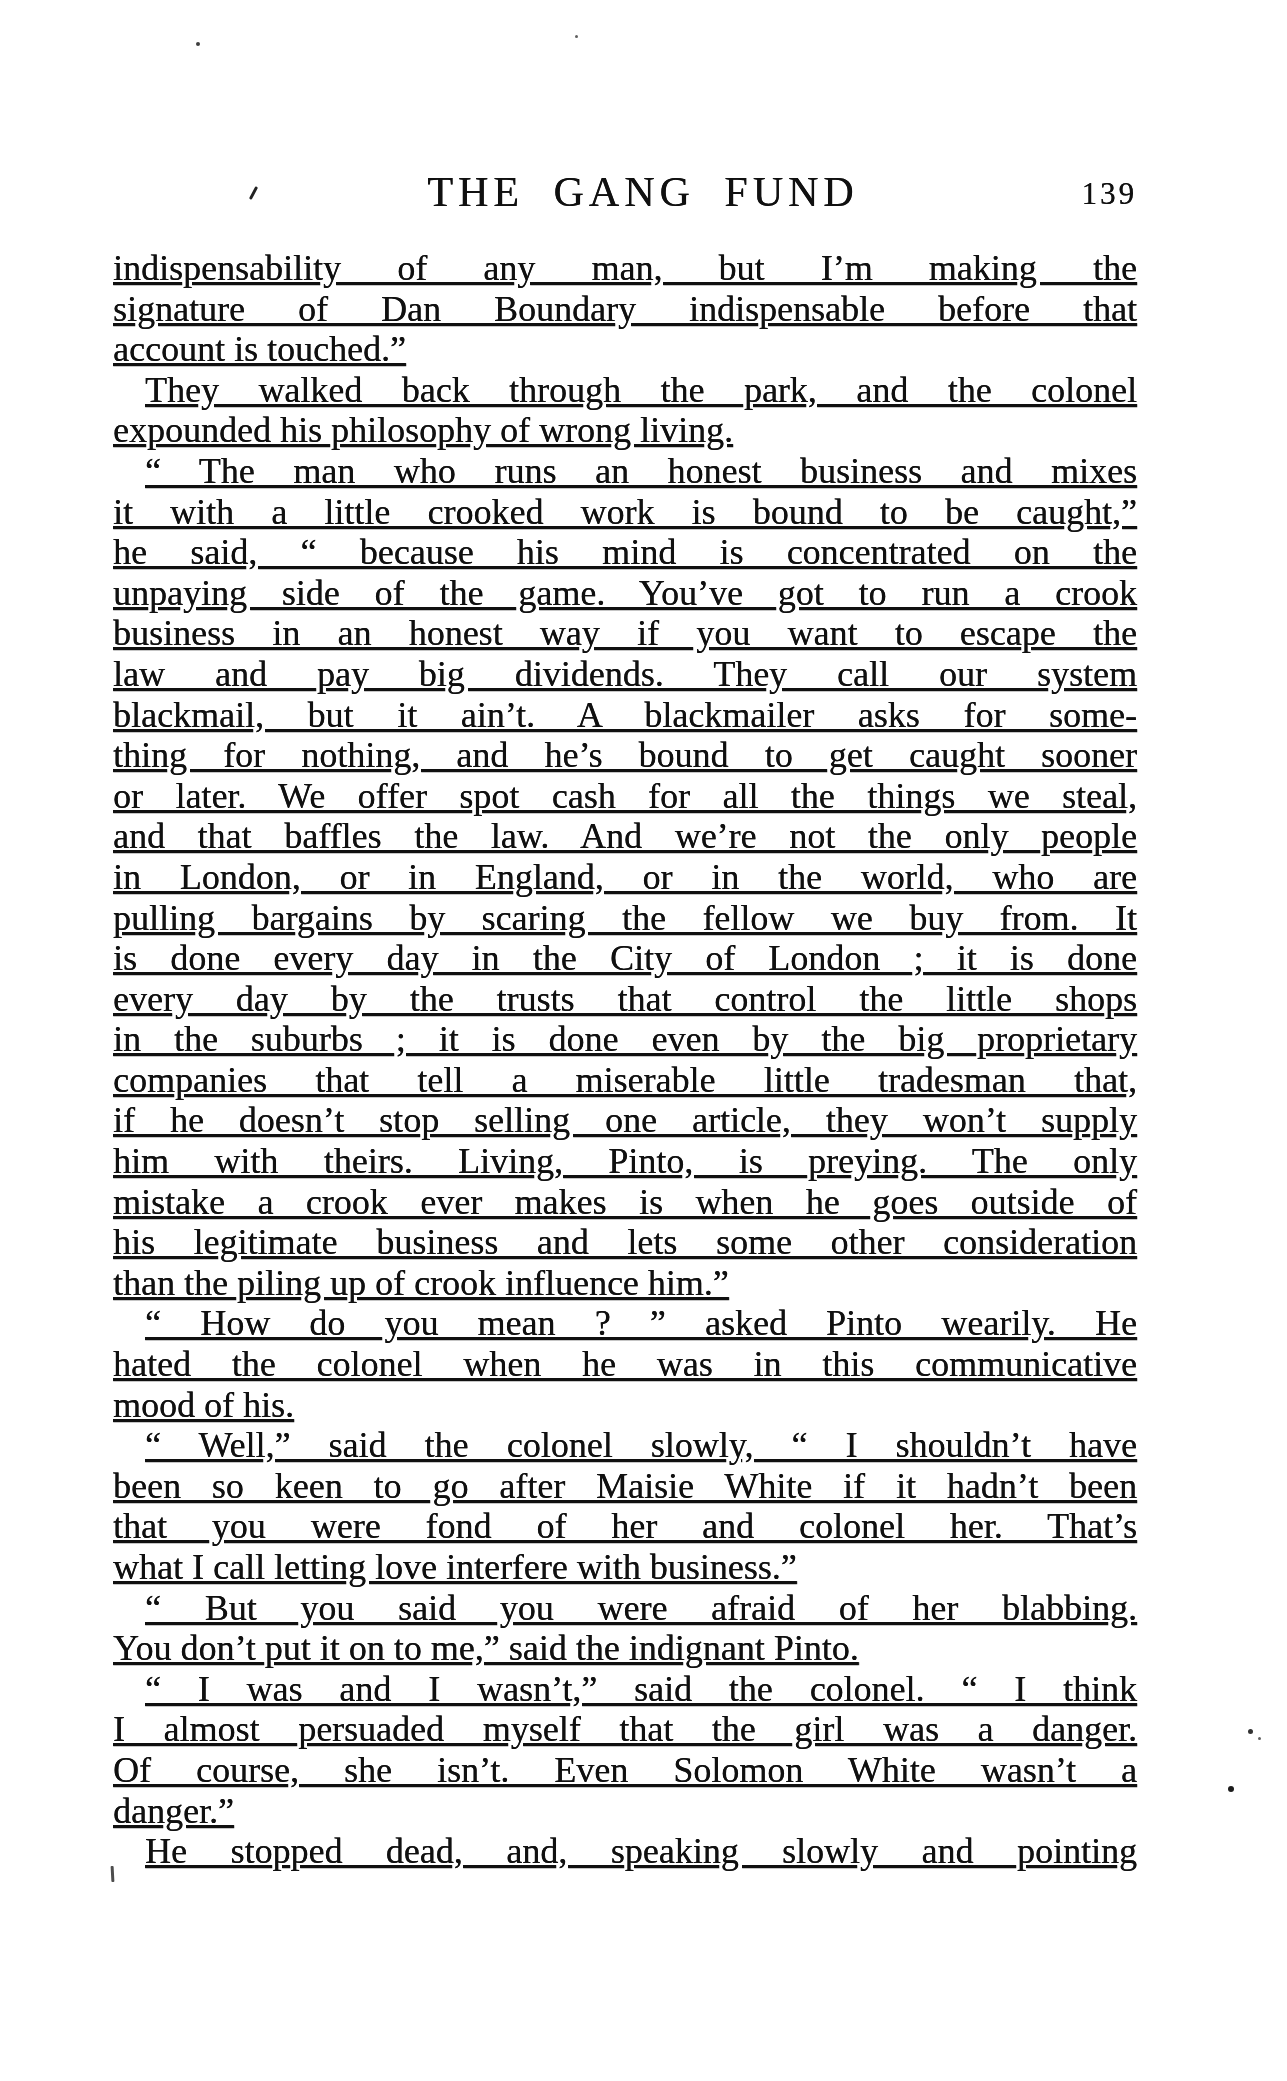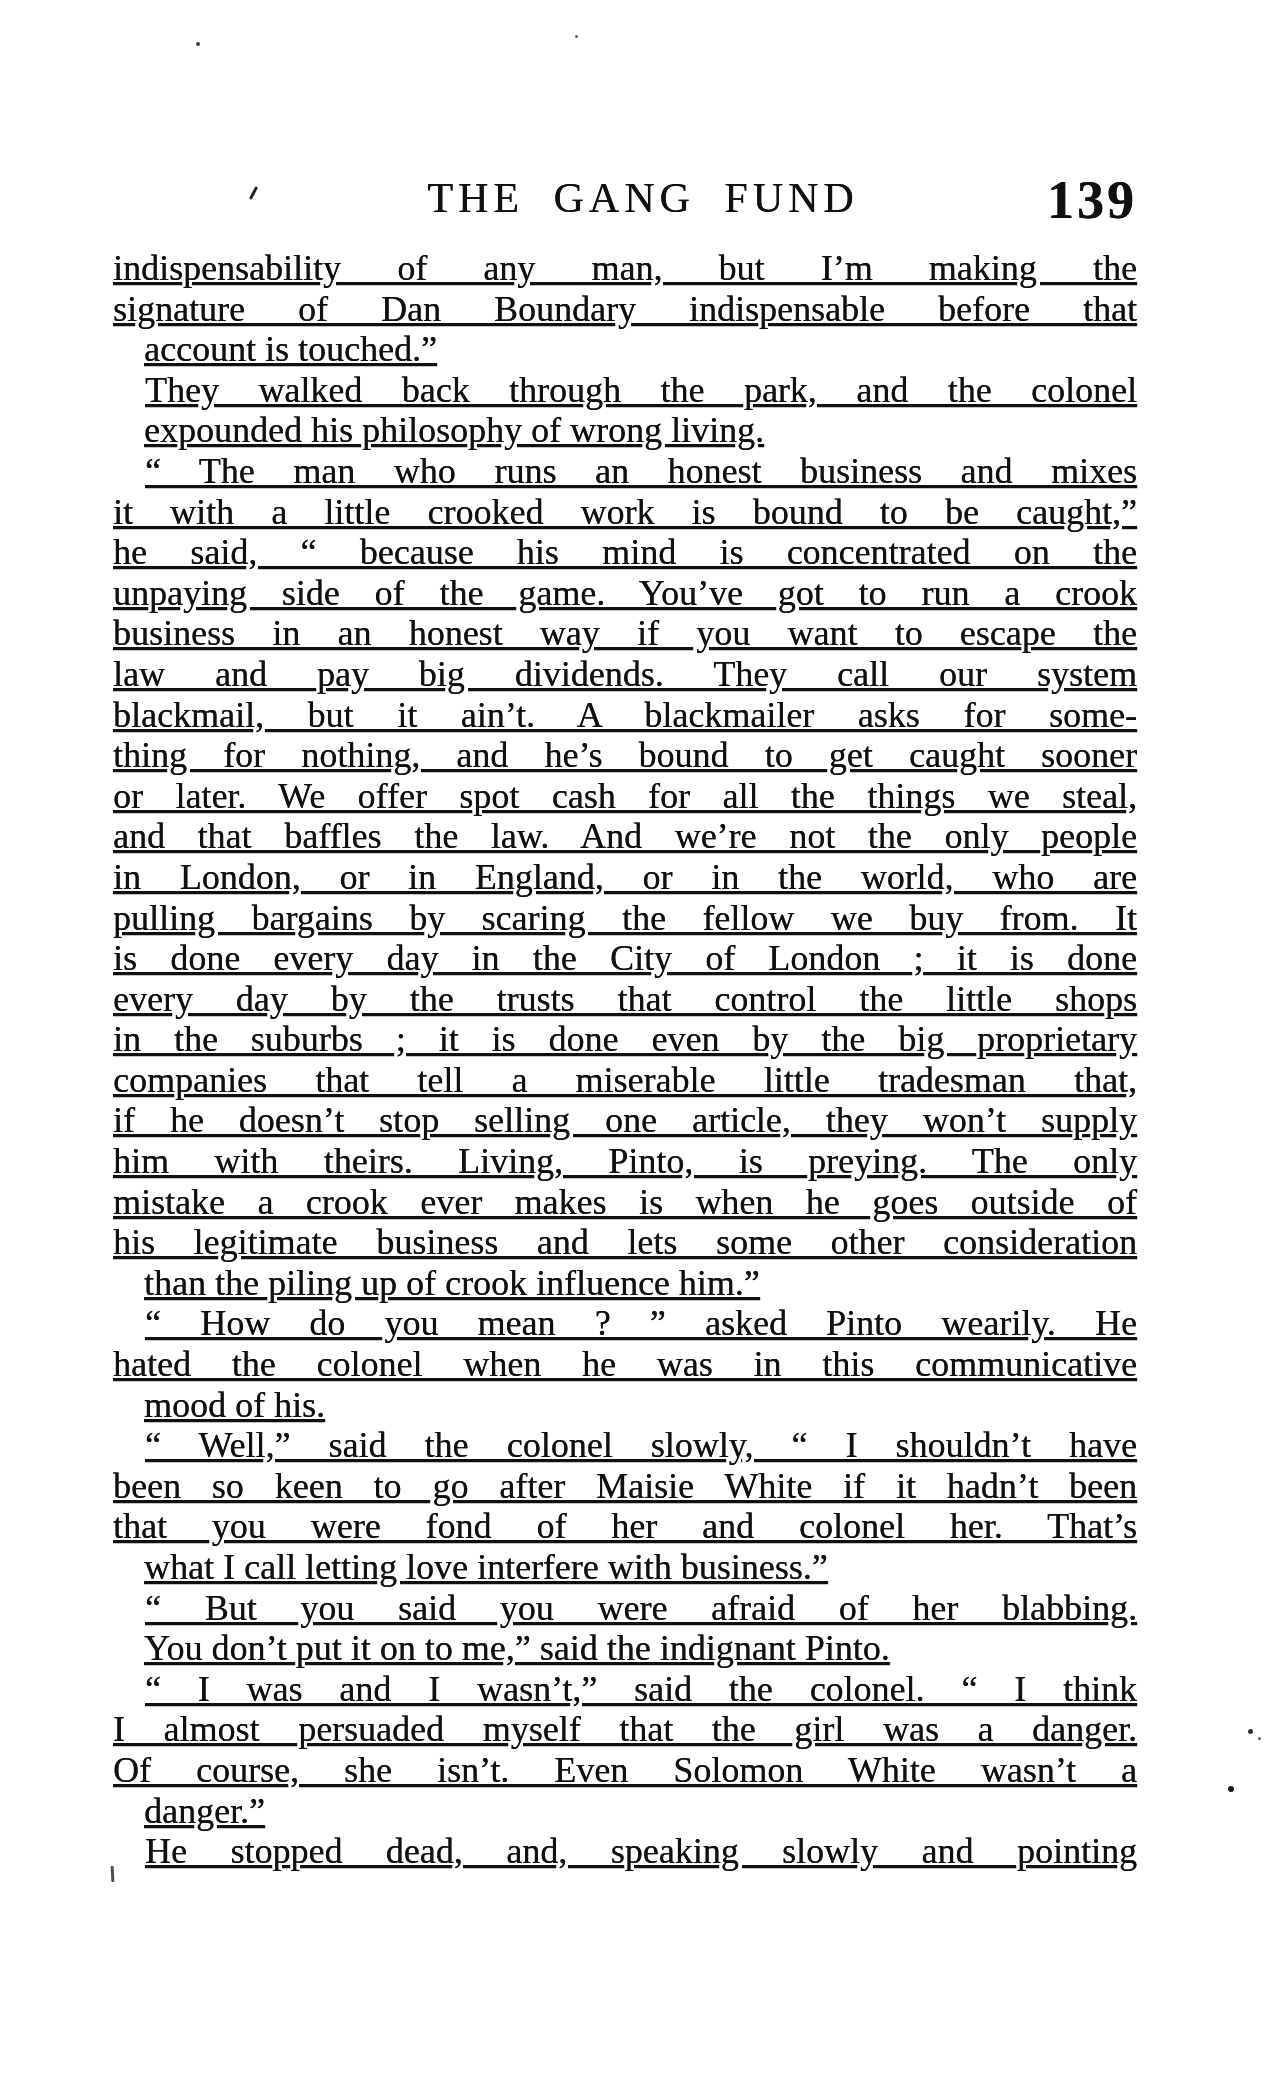--- a/index.html
+++ b/index.html
@@ -13,60 +13,59 @@
     height: 2081px;
     background: #ffffff;
     overflow: hidden;
     font-family: "Liberation Serif", "DejaVu Serif", serif;
     color: #101010;
   }
   
   .running-head {
     position: absolute;
     left: 113px;
-    top: 176px;
+    top: 170px;
     width: 1024px;
     height: 46px;
     line-height: 44px;
   }
   .head-title {
     display: block;
     position: relative;
     left: 18px;
     text-align: center;
     font-size: 42px;
     letter-spacing: 5px;
     word-spacing: 14px;
     text-shadow: 0.3px 0.3px 0 #101010;
   }
   .folio {
     position: absolute;
     right: 0;
     top: 2px;
-    font-size: 54px;
+    font-size: 31px;
     letter-spacing: 3px;
     text-shadow: 0.3px 0.3px 0 #101010;
-    font-weight: bold;
   }
   
   .body-text {
     position: absolute;
     left: 113px;
     top: 248px;
     width: 1024px;
     font-size: 36px;
     line-height: 40.6px;
     text-shadow: 0.25px 0.25px 0 #161616;
     text-decoration: underline;
   }
   .bl {
     text-align: justify;
     text-align-last: justify;
   }
-  .bl.end { text-align-last: left; margin-left: 31px; }
+  .bl.end { text-align-last: left; }
   .bl.ind { text-indent: 32px; }
   
   .speck {
     position: absolute;
     background: #1c1c1c;
     border-radius: 50%;
   }
   .s1 { left: 196px; top: 42px;  width: 4px; height: 4px; opacity: .85; }
   .s2 { left: 575px; top: 35px;  width: 3px; height: 3px; opacity: .7; }
   .s3 { left: 1248px; top: 1729px; width: 5px; height: 5px; opacity: .9; }

